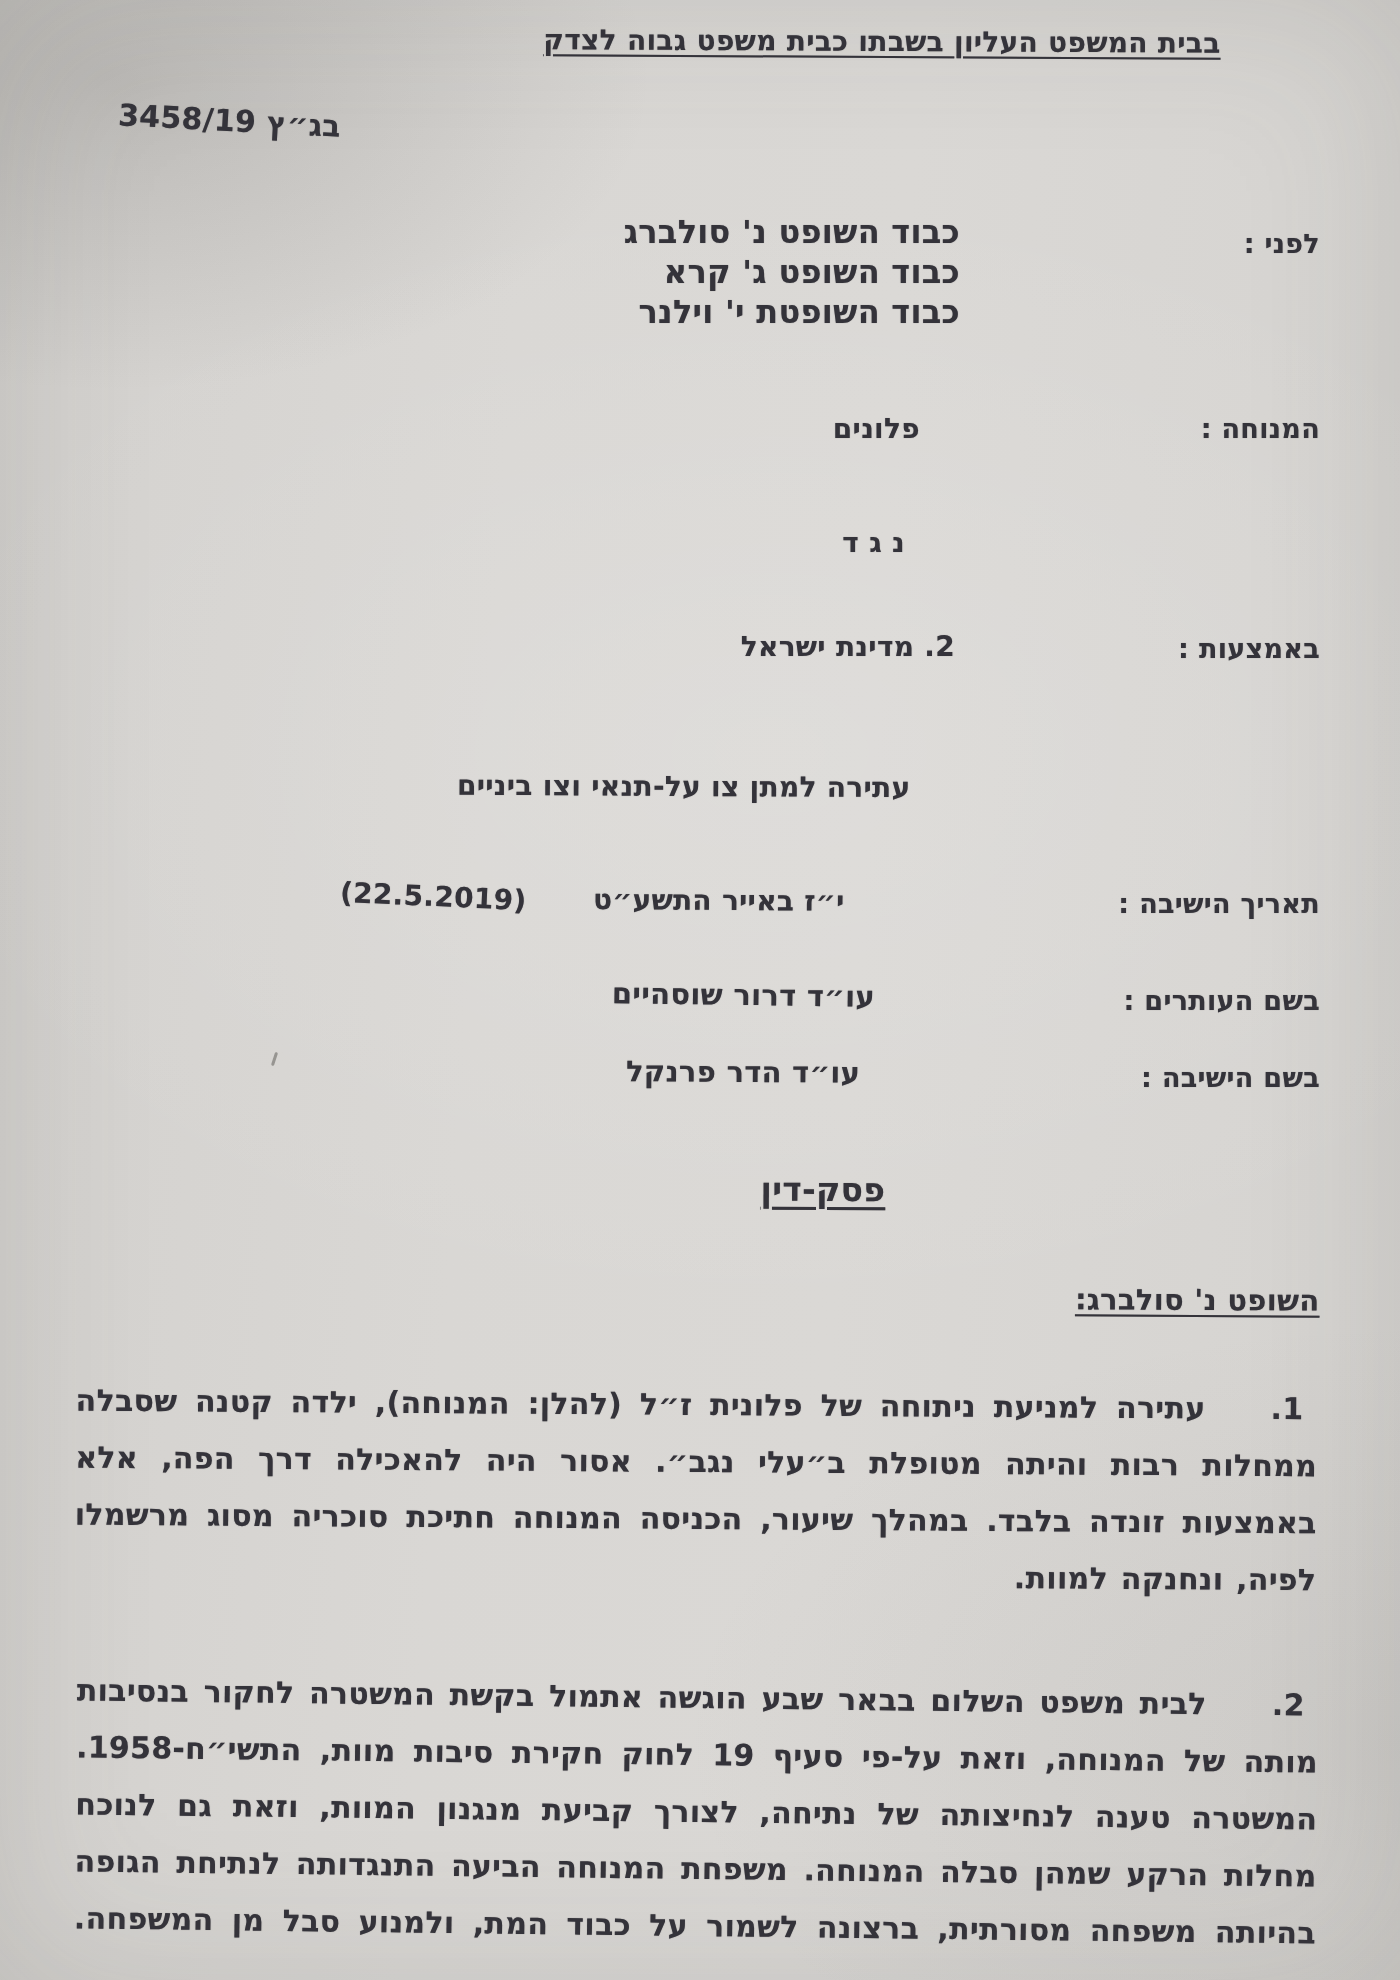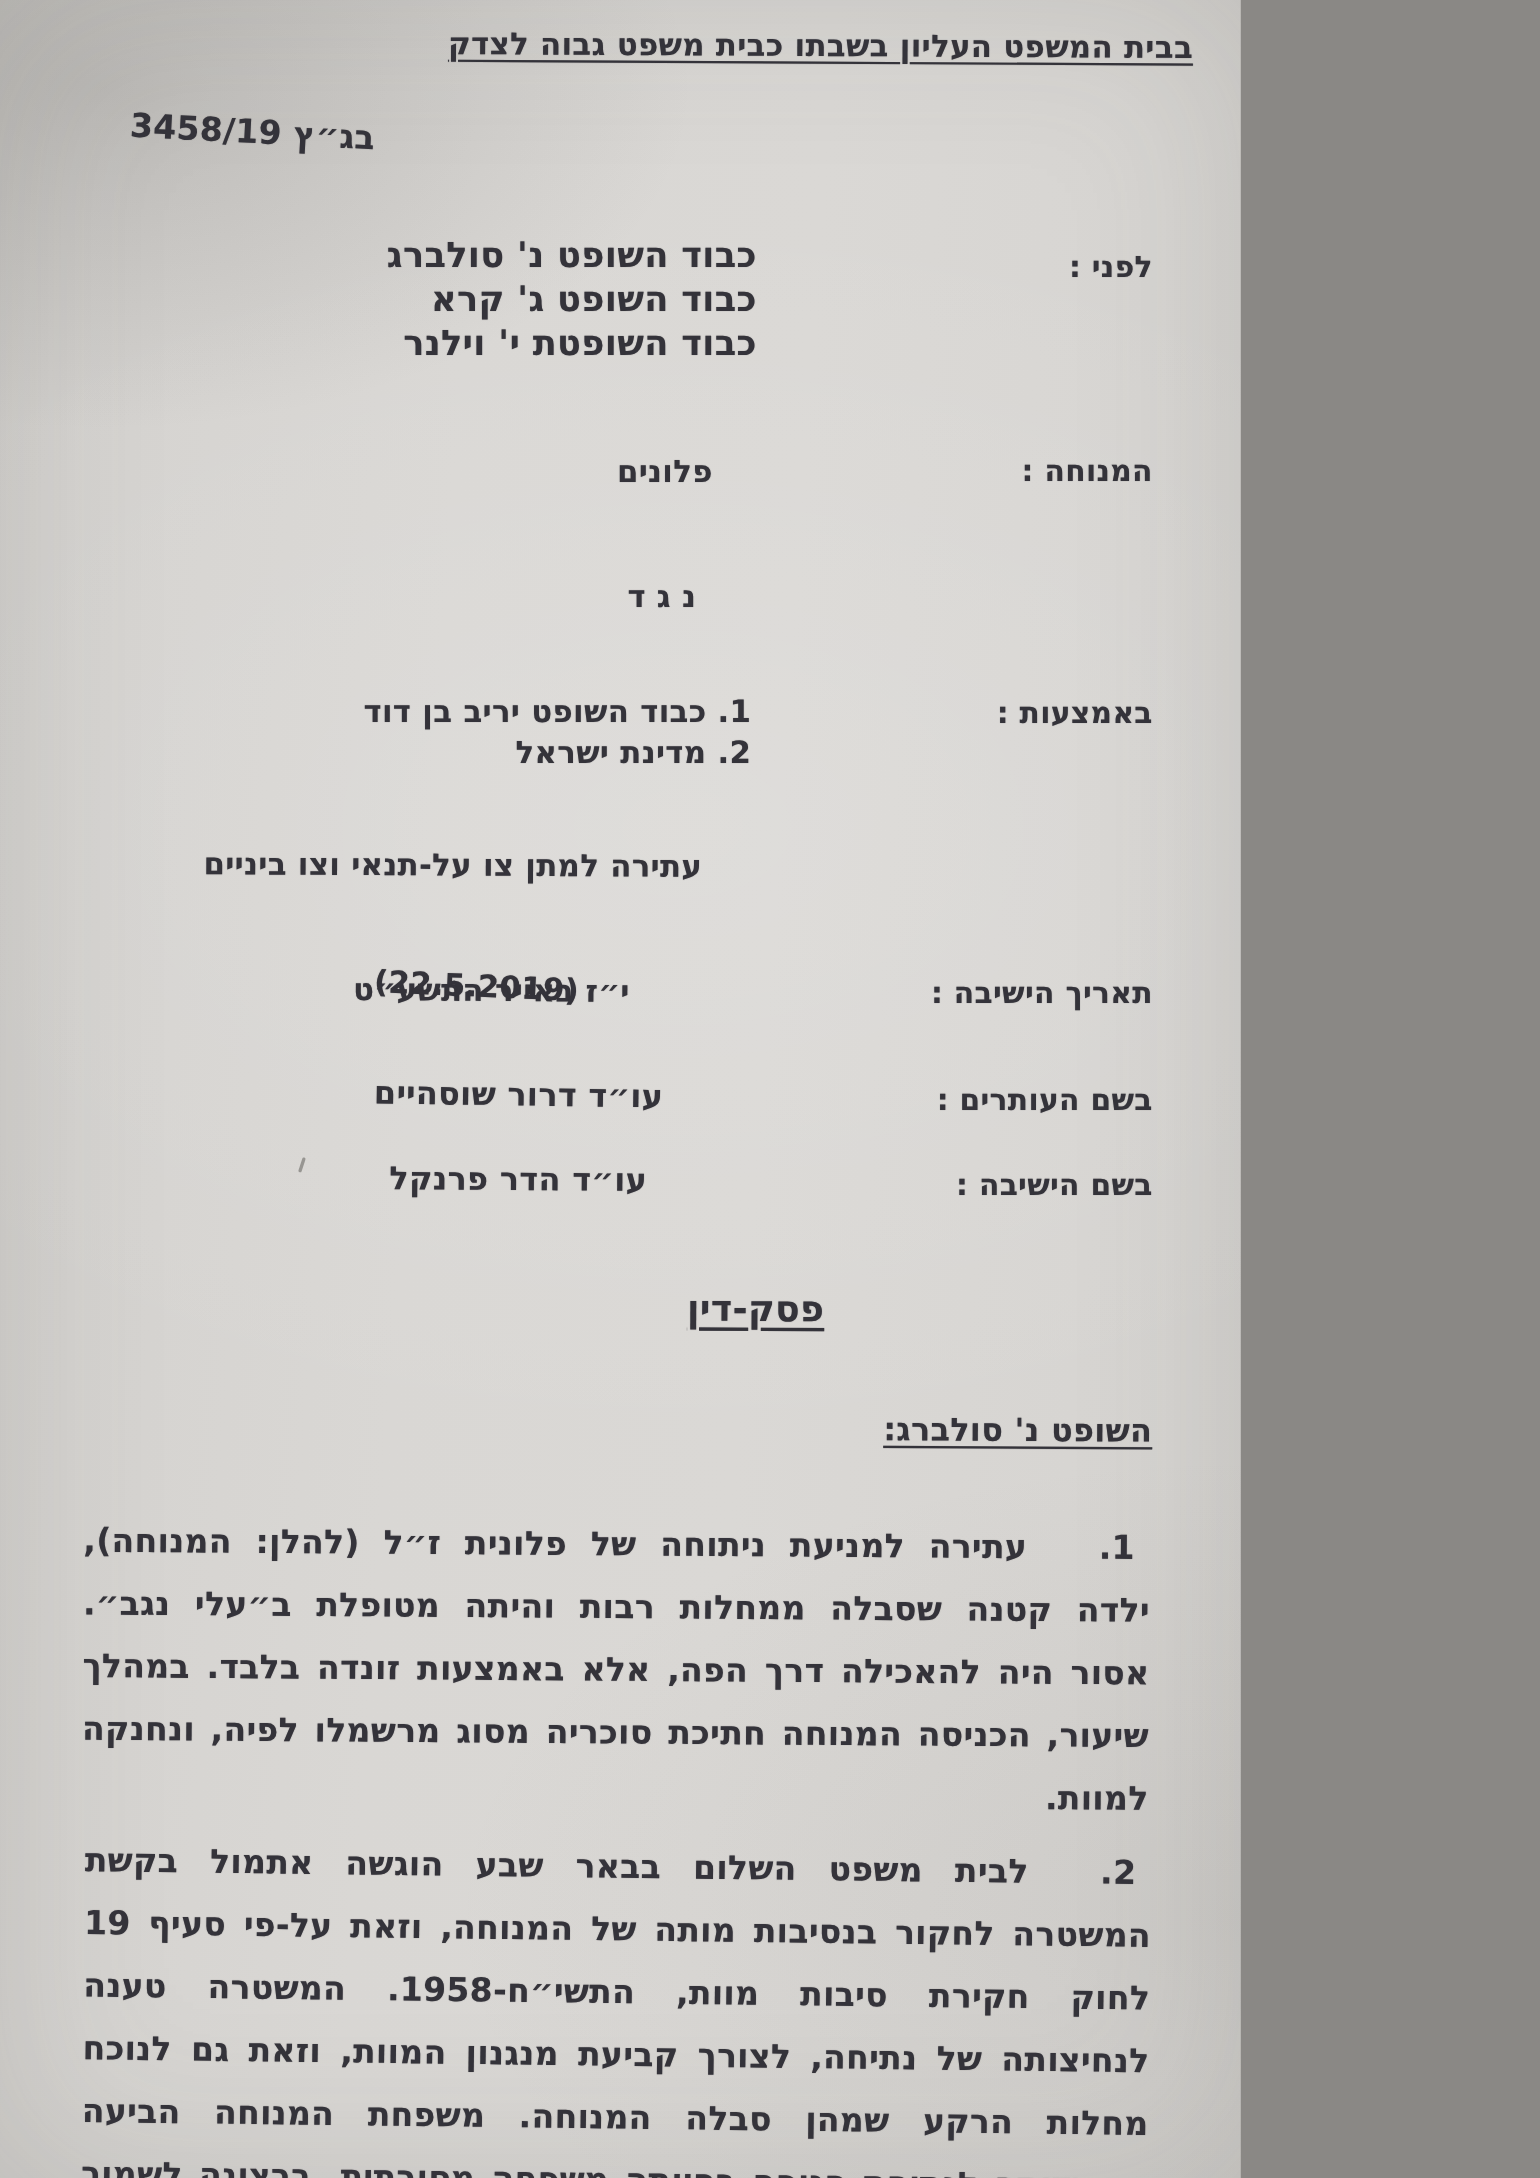--- a/index.html
+++ b/index.html
@@ -1,18 +1,18 @@
 <!DOCTYPE html>
 <html lang="he"><head>
 <meta charset="utf-8">
 <style>
   html, body { margin:0; padding:0; background:#8a8885; }
   .page {
     position:relative;
-    width:1128px; height:1980px;
+    width:1400px; height:1980px;
     overflow:hidden;
     direction:rtl;
     font-family:"DejaVu Sans", sans-serif;
     color:#34333a;
     background:
       radial-gradient(900px 520px at 8% 4%, rgba(100,98,95,0.22), rgba(100,98,95,0) 60%),
       radial-gradient(1400px 900px at 55% 38%, rgba(255,255,255,0.13), rgba(255,255,255,0) 65%),
       radial-gradient(1200px 700px at 100% 88%, rgba(118,116,112,0.10), rgba(118,116,112,0) 60%),
       linear-gradient(94deg, #d3d1ce, #d9d7d4 35%, #dad8d5 60%, #d5d3d0);
     box-shadow: inset 0 0 160px rgba(75,73,70,0.16);
@@ -98,21 +98,20 @@
       <div>כבוד השופטת י' וילנר</div>
     </div>
 
     <div class="lbl lbl-pet">המנוחה :</div>
     <div class="val-pet">פלונים</div>
 
     <div class="versus">נ ג ד</div>
 
     <div class="lbl lbl-resp">באמצעות :</div>
     <div class="resp-list">
-      <div>1. כבוד השופט יריב בן דוד</div>
       <div>2. מדינת ישראל</div>
     </div>
 
     <div class="petition-type">עתירה למתן צו על-תנאי וצו ביניים</div>
 
     <div class="lbl lbl-date">תאריך הישיבה :</div>
     <div class="val-hebdate">י״ז באייר התשע״ט</div>
     <div class="val-gregdate">(22.5.2019)</div>
 
     <div class="lbl lbl-c1">בשם העותרים :</div>

